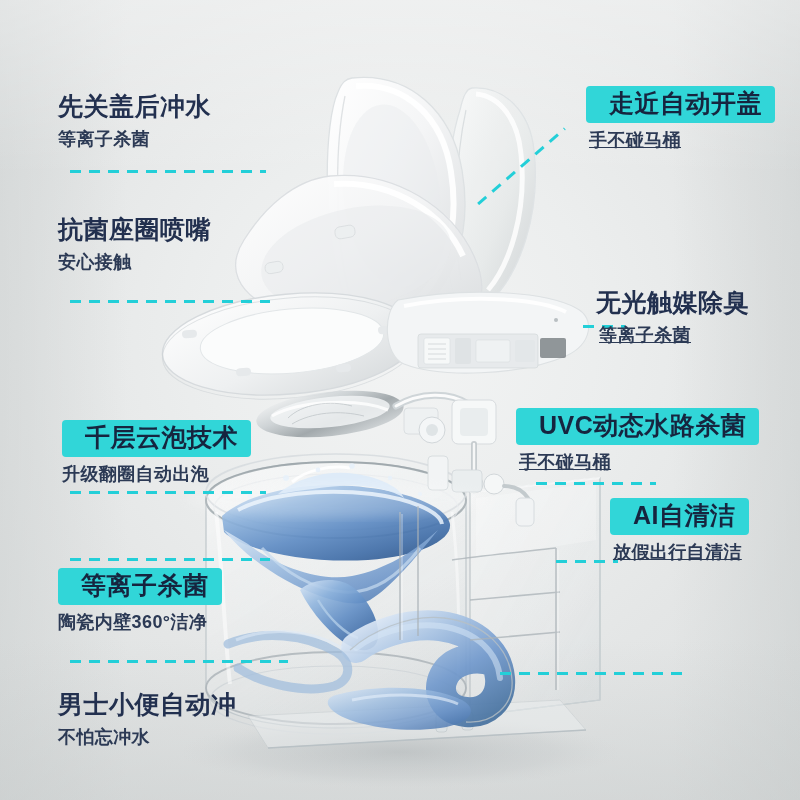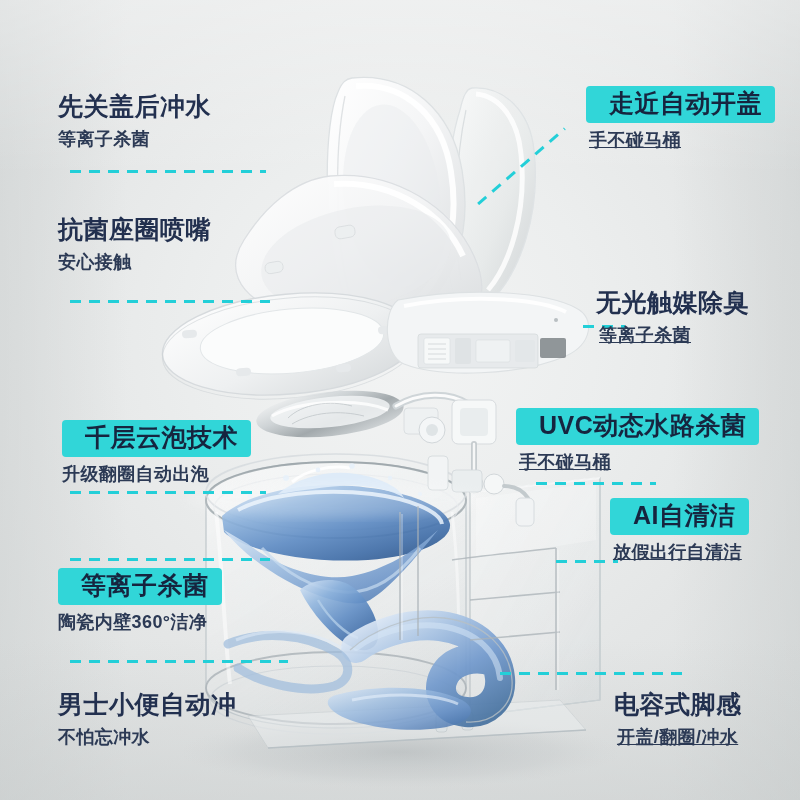--- a/index.html
+++ b/index.html
@@ -408,18 +408,14 @@
   <div class="callout right hl" style="left:516px; top:408px;">
     <span class="title">UVC动态水路杀菌</span>
     <span class="sub">手不碰马桶</span>
   </div>
 
   <div class="callout right hl" style="left:574px; top:498px;margin-left:36px;">
     <span class="title">AI自清洁</span>
     <span class="sub">放假出行自清洁</span>
   </div>
 
-  <div class="callout right" style="left:614px; top:690px;">
-    <span class="title">电容式脚感</span>
-    <span class="sub">开盖/翻圈/冲水</span>
-  </div>
 
 </div>
 
 </body></html>

